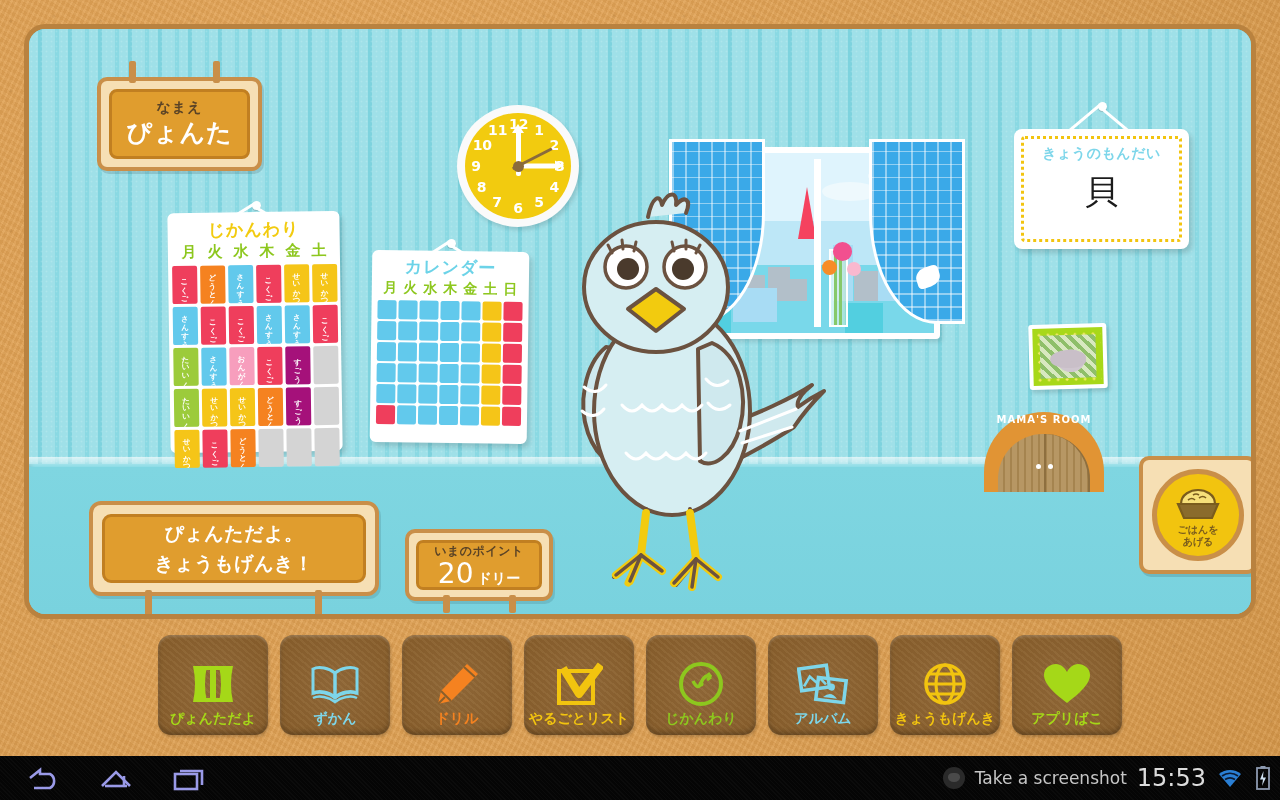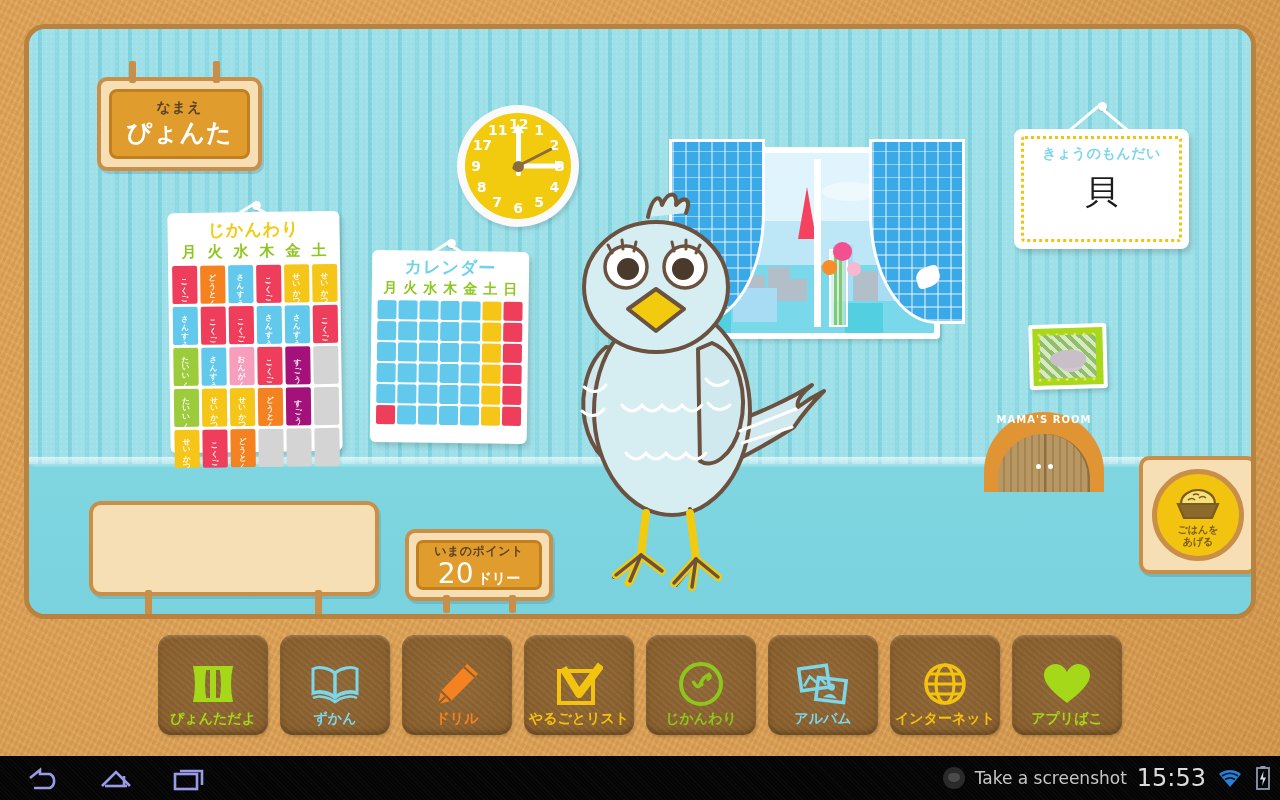--- a/index.html
+++ b/index.html
@@ -385,21 +385,21 @@
             <div class="clockNum" style="left: 44px; top: 2px;">12</div>
             <div class="clockNum" style="left: 65px; top: 7.62693px;">1</div>
             <div class="clockNum" style="left: 80.3731px; top: 23px;">2</div>
             <div class="clockNum" style="left: 86px; top: 44px;">3</div>
             <div class="clockNum" style="left: 80.3731px; top: 65px;">4</div>
             <div class="clockNum" style="left: 65px; top: 80.3731px;">5</div>
             <div class="clockNum" style="left: 44px; top: 86px;">6</div>
             <div class="clockNum" style="left: 23px; top: 80.3731px;">7</div>
             <div class="clockNum" style="left: 7.62693px; top: 65px;">8</div>
             <div class="clockNum" style="left: 2px; top: 44px;">9</div>
-            <div class="clockNum" style="left: 7.62693px; top: 23px;">17</div>
+            <div class="clockNum" style="left: 7.62693px; top: 23px;">10</div>
             <div class="clockNum" style="left: 23px; top: 7.62693px;">11</div>
           </div>
         <div id="handMinute"></div>
         <div id="handHour" style="transform: translate(0px, -2.5px) rotate(0deg);"></div>
         <div id="handSecond" style="transform: translate(-6px, -1.5px) rotate(-27deg);"></div>
         <div id="clockPin"></div>
       </div>
     </div>
 
     <div style="position:absolute;left:205px;top:172px;">
@@ -636,20 +636,24 @@
           <path d="M38 232 q12 10 22 -2"></path>
           <path d="M184 202 q-12 10 -22 -2"></path>
           <path d="M186 226 q-12 10 -22 -2"></path>
           <path d="M196 252 l56 -22"></path>
           <path d="M198 264 l50 -16"></path>
         </g>
       </svg>
     </div>
 
     <div id="speechBoard">
+      <div id="speechInner">
+        <div class="speechLine">ぴょんただよ。</div>
+        <div class="speechLine">きょうもげんき！</div>
+      </div>
       <div class="board-leg" style="left:52px;"></div>
       <div class="board-leg" style="left:222px;"></div>
     </div>
 
     <div id="pointsBoard">
       <div id="pointsInner">
         <div id="pointsLabel">いまのポイント</div>
         <div id="pointsRow">
           <span id="pointsValue">20</span>
           <span id="pointsUnit">ドリー</span>
@@ -744,21 +748,21 @@
         <div class="menuLabel" style="color: rgb(125, 214, 234);">アルバム</div>
       </div>
       <div class="menuBtn">
         <div class="menuIcon">
           <svg width="46" height="46">
             <circle cx="23" cy="23" r="19" fill="none" stroke="#f2c40f" stroke-width="3.5"></circle>
             <ellipse cx="23" cy="23" rx="9" ry="19" fill="none" stroke="#f2c40f" stroke-width="3"></ellipse>
             <path d="M4 23 L42 23 M7 13 L39 13 M7 33 L39 33" stroke="#f2c40f" stroke-width="3"></path>
           </svg>
         </div>
-        <div class="menuLabel" style="color: rgb(242, 196, 15);">インターネット</div>
+        <div class="menuLabel" style="color: rgb(242, 196, 15);">きょうもげんき</div>
       </div>
       <div class="menuBtn">
         <div class="menuIcon">
           <svg width="50" height="44">
             <path d="M25 41 C8 28 2 20 2 13 C2 6 8 2 14 2 C19 2 23 6 25 10 C27 6 31 2 36 2 C42 2 48 6 48 13 C48 20 42 28 25 41 Z" fill="#a5d818"></path>
           </svg>
         </div>
         <div class="menuLabel" style="color: rgb(165, 216, 24);">アプリばこ</div>
       </div>
     </div>

